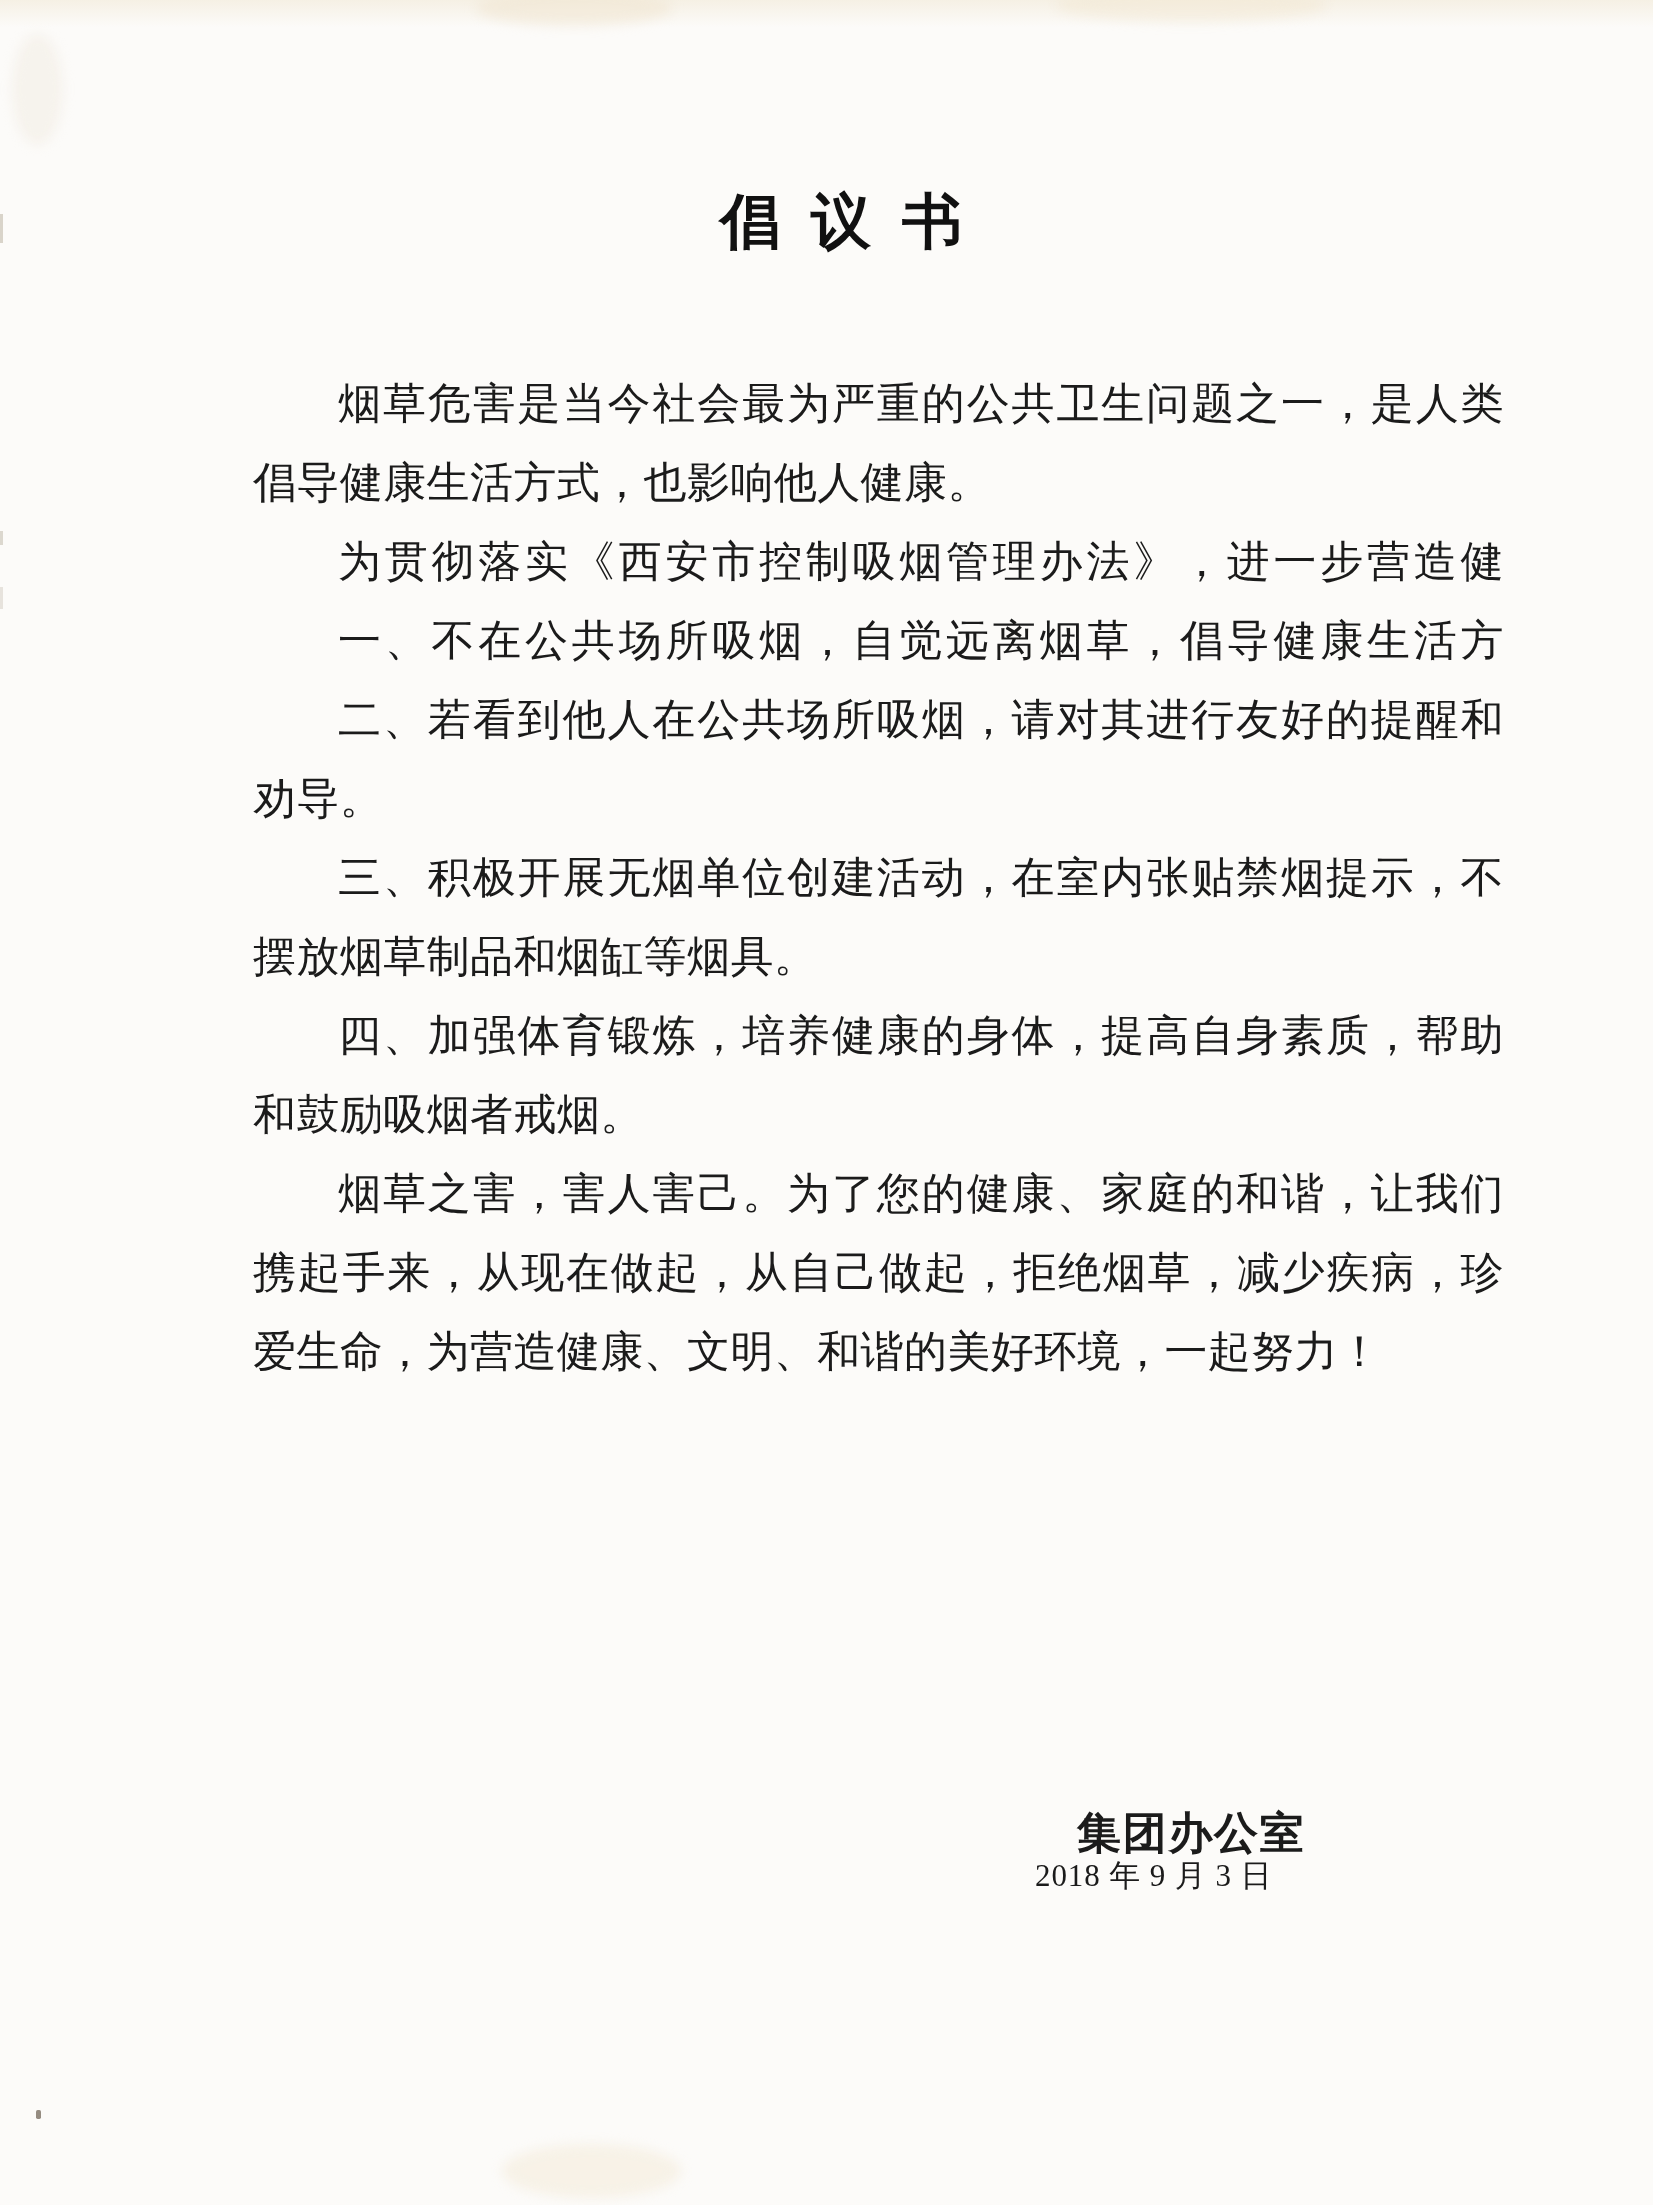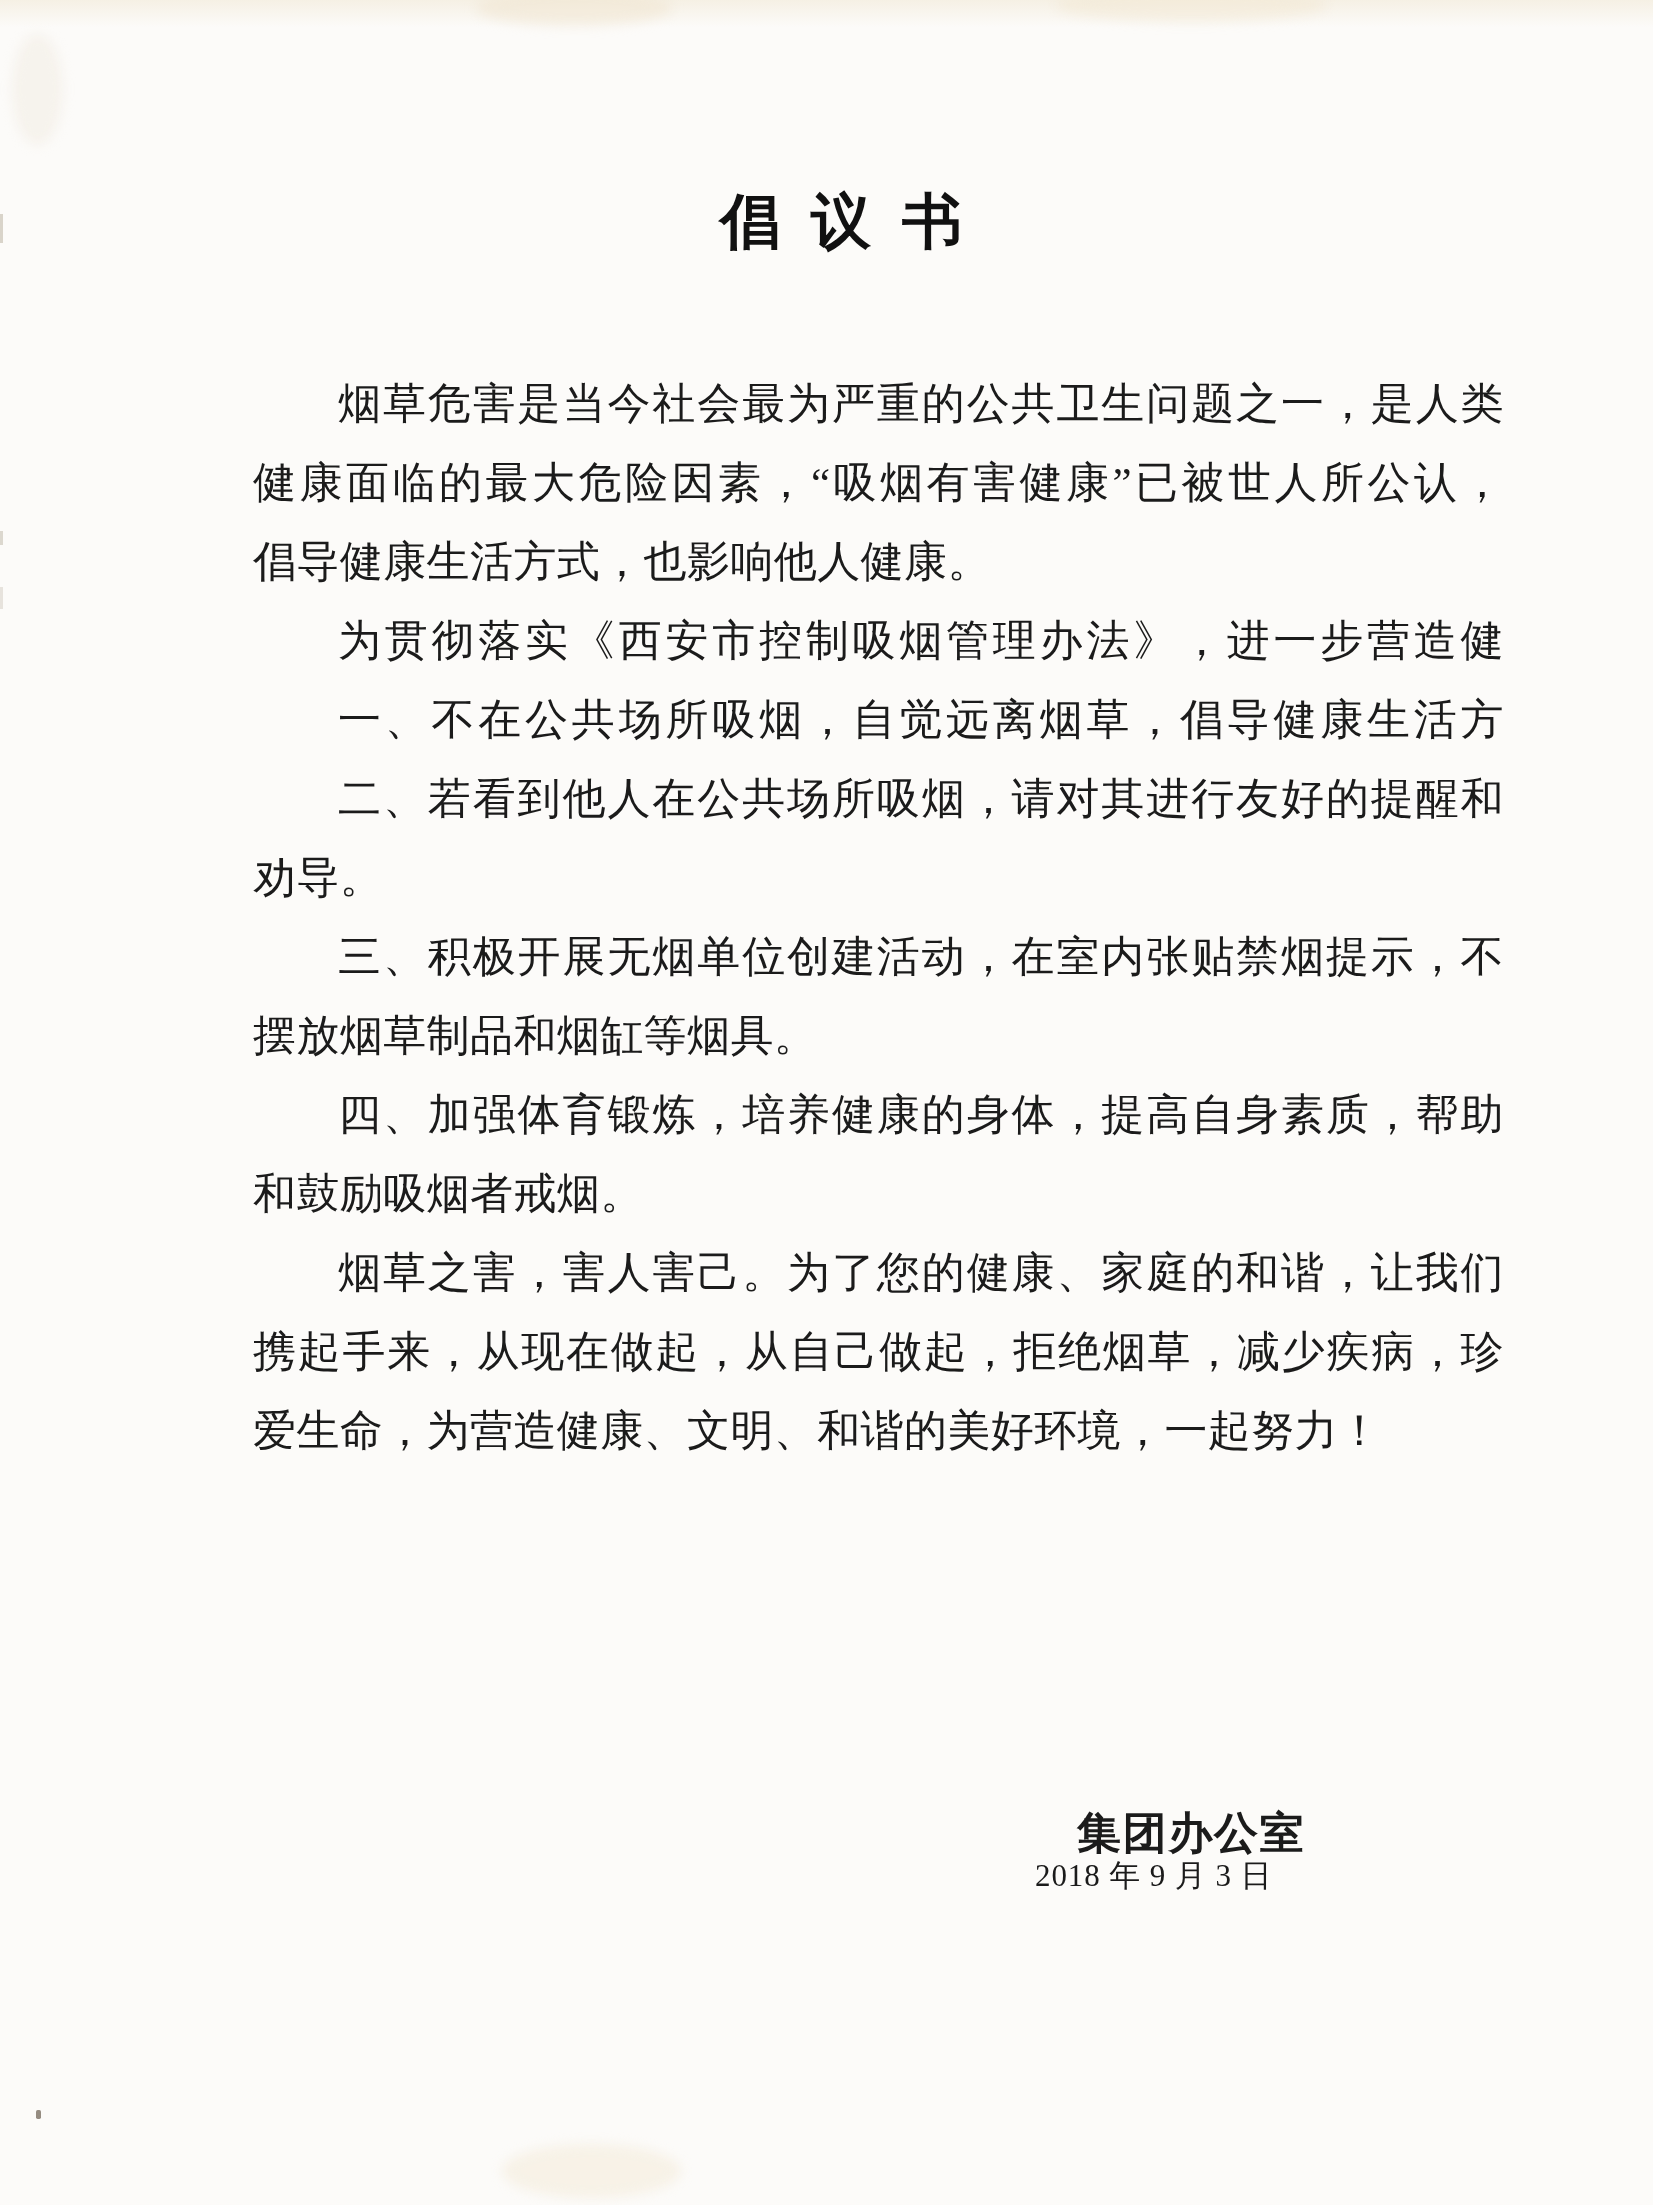--- a/index.html
+++ b/index.html
@@ -111,21 +111,20 @@
   <div class="blot blot4"></div>
   <div class="speck-a"></div>
   <div class="speck-b"></div>
   <div class="speck-c"></div>
   <div class="speck-d"></div>
 
   <h1 class="doc-title">倡议书</h1>
 
   <div class="doc-body">
       <div class="line indent fill">烟草危害是当今社会最为严重的公共卫生问题之一，是人类</div>
-      <div class="line fill">健康面临的最大危险因素，“吸烟有害健康”已被世人所公认，</div>
       <div class="line">倡导健康生活方式，也影响他人健康。</div>
       <div class="line indent fill">为贯彻落实《西安市控制吸烟管理办法》，进一步营造健康、</div>
       <div class="line indent fill">一、不在公共场所吸烟，自觉远离烟草，倡导健康生活方式。</div>
       <div class="line indent fill">二、若看到他人在公共场所吸烟，请对其进行友好的提醒和</div>
       <div class="line">劝导。</div>
       <div class="line indent fill">三、积极开展无烟单位创建活动，在室内张贴禁烟提示，不</div>
       <div class="line">摆放烟草制品和烟缸等烟具。</div>
       <div class="line indent fill">四、加强体育锻炼，培养健康的身体，提高自身素质，帮助</div>
       <div class="line">和鼓励吸烟者戒烟。</div>
       <div class="line indent fill">烟草之害，害人害己。为了您的健康、家庭的和谐，让我们</div>

